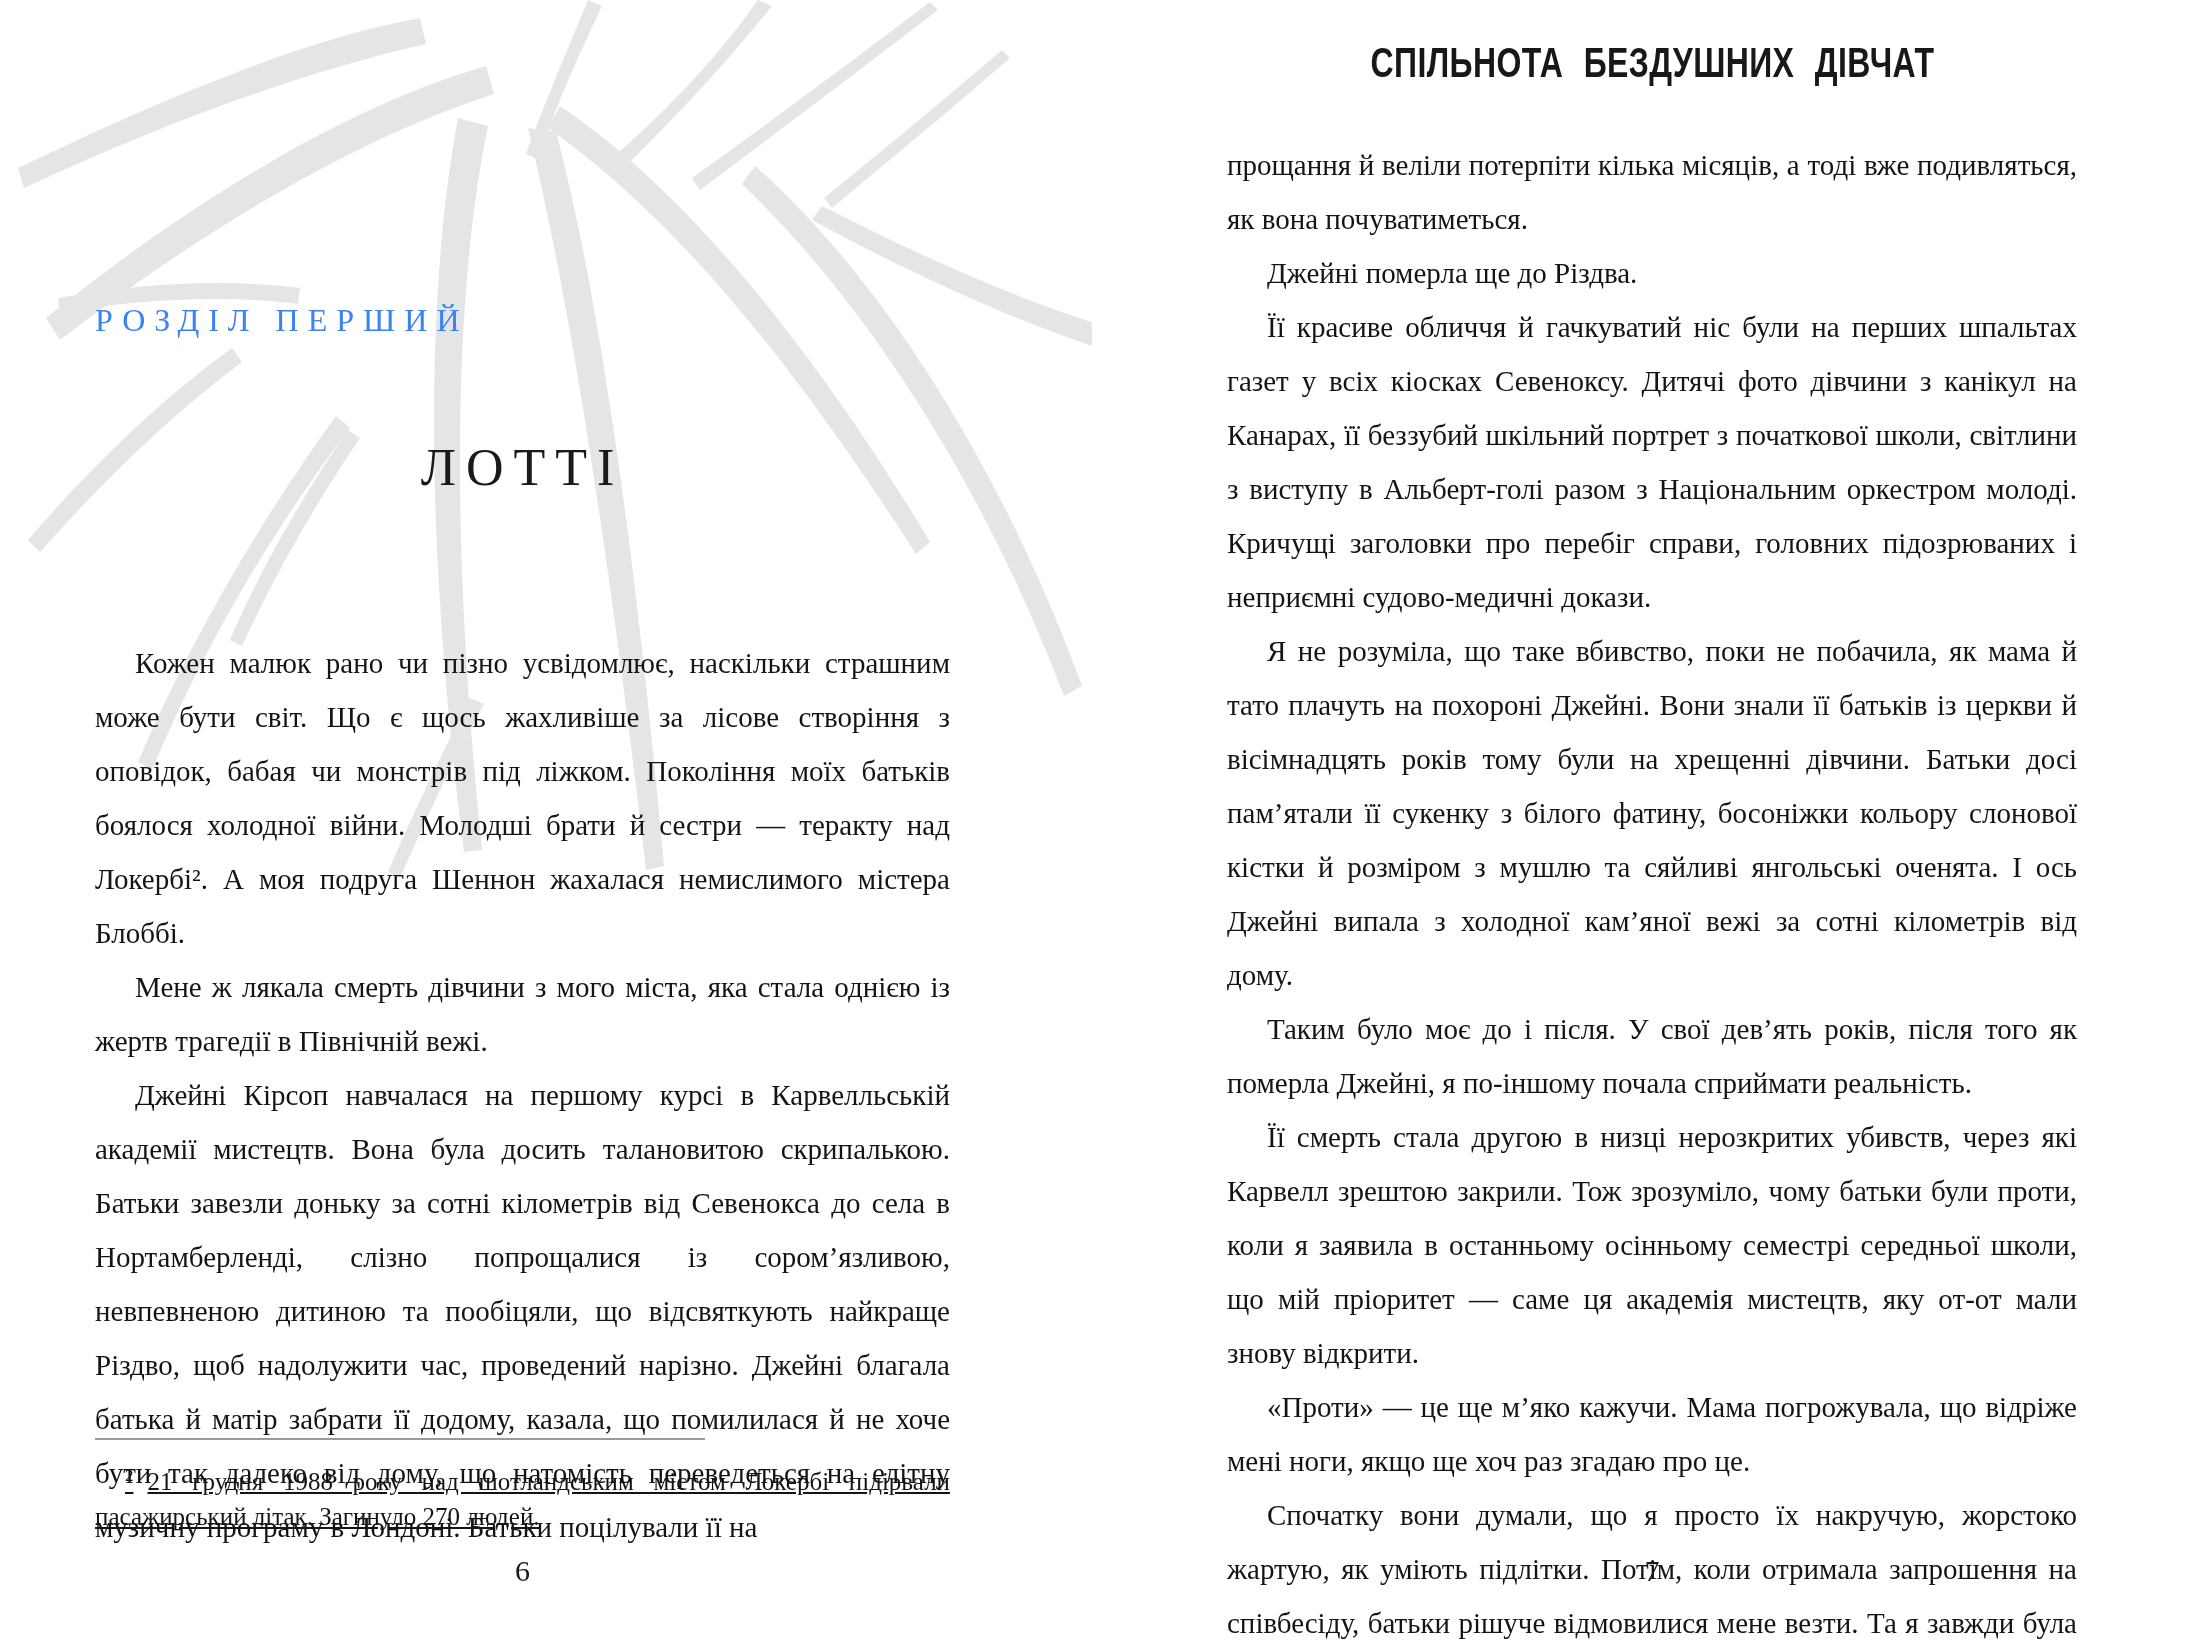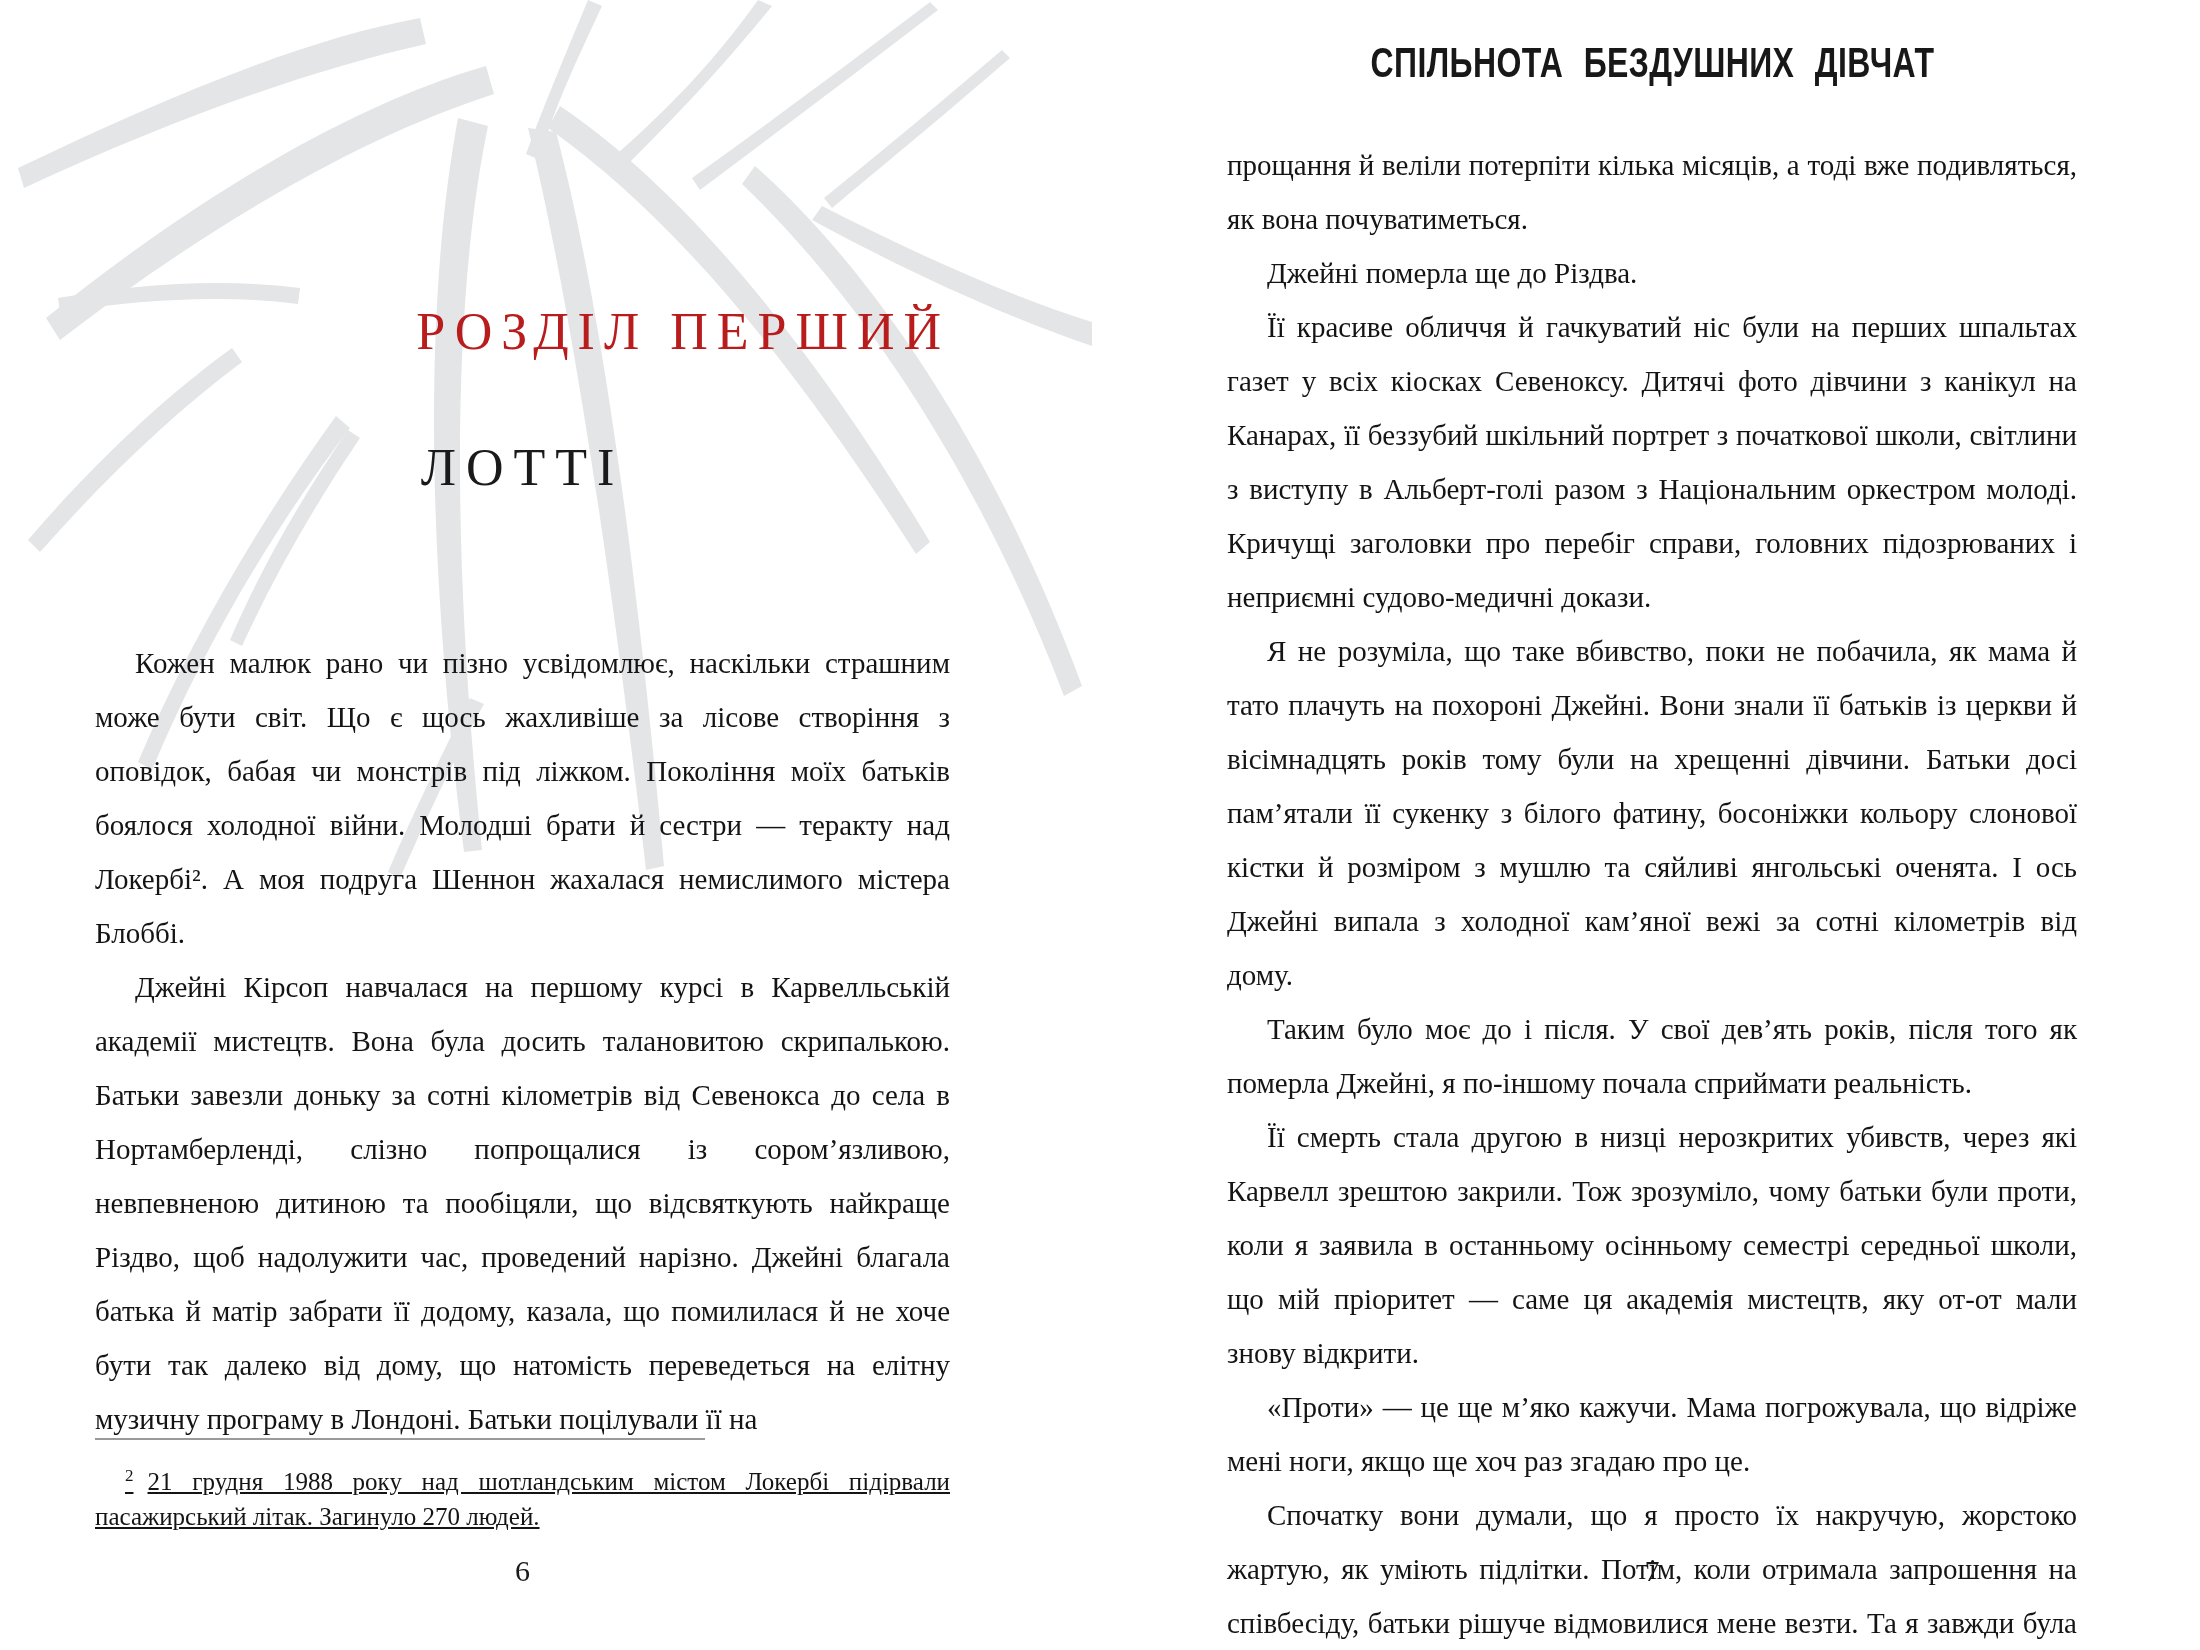--- a/index.html
+++ b/index.html
@@ -13,23 +13,23 @@
   .spread { position: relative; width: 2200px; height: 1650px; background: #ffffff; }
 
   .branches-wrap { position: absolute; left: 0; top: 0; width: 1100px; height: 900px; pointer-events: none; }
 
   .page { position: absolute; top: 0; height: 1384px; }
   .page-left  { left: 95px;  width: 855px; }
   .page-right { left: 1227px; width: 850px; }
 
   .chapter-label {
     position: absolute; top: 302px; left: 0; width: 100%;
-    text-align: right;
-    font-size: 52px; letter-spacing: 9px;
-    color: #b91c1c; white-space: nowrap;
+    text-align: left;
+    font-size: 32px; letter-spacing: 9px;
+    color: #3b82f6; white-space: nowrap;
   }
   .chapter-title {
     position: absolute; top: 438px; left: 0; width: 100%;
     text-align: center;
     font-size: 52px; letter-spacing: 10px; font-weight: 500;
     color: #1a1a1a; white-space: nowrap;
   }
 
   .running-head {
     position: absolute; top: 38px; left: 0; width: 100%;
@@ -99,20 +99,21 @@
       </g>
     </svg>
   </div>
 
   <div class="page page-left">
     <div class="chapter-label">РОЗДІЛ ПЕРШИЙ</div>
     <div class="chapter-title">ЛОТТІ</div>
 
     <div class="body-text body-left">
         <p>Кожен малюк рано чи пізно усвідомлює, наскільки страшним може бути світ. Що є щось жахливіше за лісове створіння з оповідок, бабая чи монстрів під ліжком. Покоління моїх батьків боялося холодної війни. Молодші брати й сестри — теракту над Локербі². А моя подруга Шеннон жахалася немислимого містера Блоббі.</p>
+        <p>Мене ж лякала смерть дівчини з мого міста, яка стала однією із жертв трагедії в Північній вежі.</p>
         <p>Джейні Кірсоп навчалася на першому курсі в Карвелльській академії мистецтв. Вона була досить талановитою скрипалькою. Батьки завезли доньку за сотні кілометрів від Севенокса до села в Нортамберленді, слізно попрощалися із сором’язливою, невпевненою дитиною та пообіцяли, що відсвяткують найкраще Різдво, щоб надолужити час, проведений нарізно. Джейні благала батька й матір забрати її додому, казала, що помилилася й не хоче бути так далеко від дому, що натомість переведеться на елітну музичну програму в Лондоні. Батьки поцілували її на</p>
       </div>
 
     <div class="footnote">
       <div class="footnote-rule"></div>
       <div class="footnote-body">
         <sup>2</sup><span>21 грудня 1988 року над шотландським містом Локербі підірвали пасажирський літак. Загинуло 270 людей.</span>
       </div>
     </div>
 

